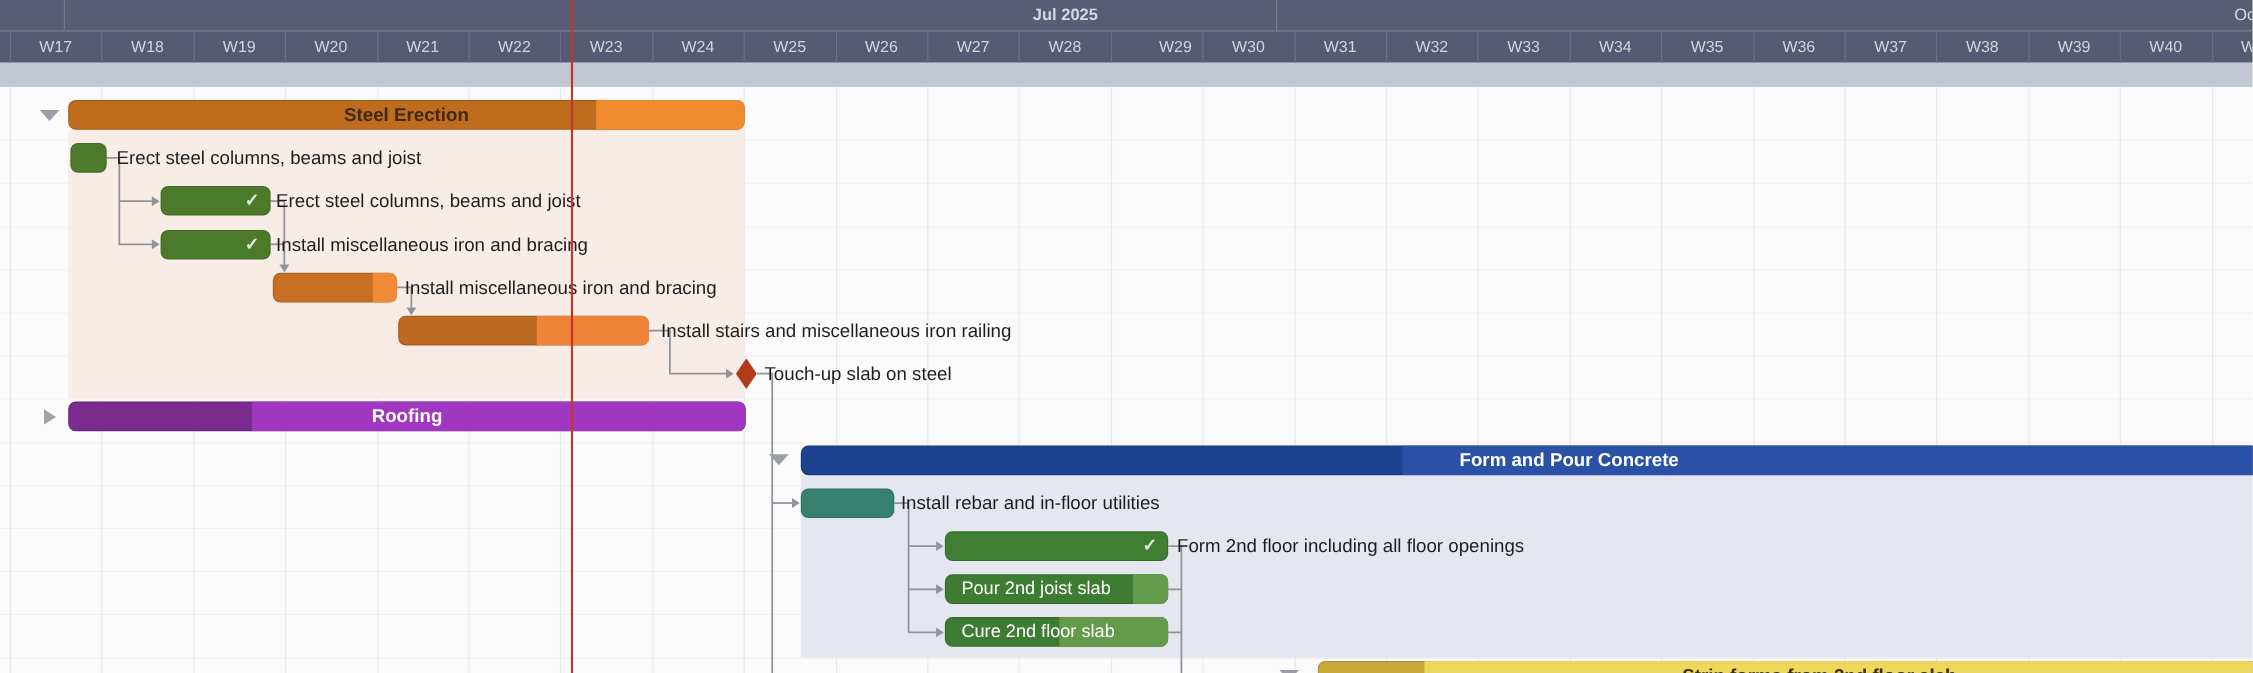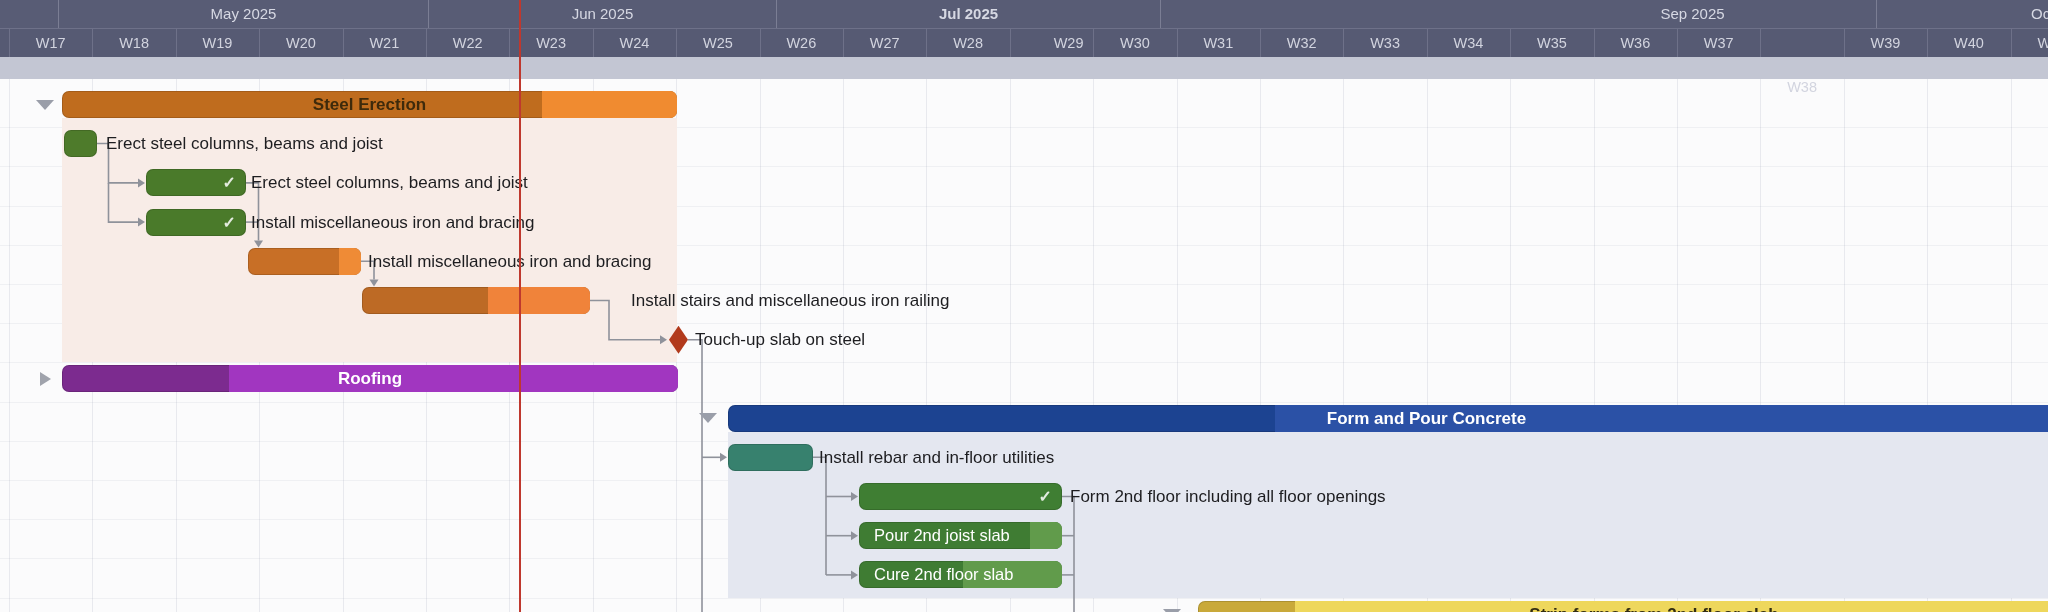--- a/index.html
+++ b/index.html
@@ -121,21 +121,21 @@
         <div class="abs check">✓</div>
       </div>
       <div class="abs task-label" style="left: 251px; top: 208.6px;">Install miscellaneous iron and bracing</div>
       <div class="abs bar" style="left: 248px; top: 247.8px; width: 113px; background: rgb(200, 111, 38);">
         <div class="abs fill" style="left: 91px; right: 0px; background: rgb(239, 139, 54);"></div>
       </div>
       <div class="abs task-label" style="left: 368px; top: 247.8px;">Install miscellaneous iron and bracing</div>
       <div class="abs bar" style="left: 362px; top: 287px; width: 228px; background: rgb(189, 106, 37);">
         <div class="abs fill" style="left: 126px; right: 0px; background: rgb(240, 131, 58);"></div>
       </div>
-      <div class="abs task-label" style="left: 631px; top: 287px;">Install stairs and miscellaneous iron railing</div>
+      <div class="abs task-label" style="left: 601px; top: 287px;">Install stairs and miscellaneous iron railing</div>
       <div class="abs milestone" style="left: 669px; top: 325.7px; background: rgb(178, 58, 28);"></div>
       <div class="abs task-label" style="left: 695px; top: 326.2px;">Touch-up slab on steel</div>
       <div class="abs bar" style="left: 62px; top: 365.4px; width: 616px; background: rgb(124, 43, 143);">
         <div class="abs fill" style="left: 167px; right: 0px; background: rgb(161, 54, 192);"></div>
         <div class="abs center-label" style="color: rgb(255, 255, 255);">Roofing</div>
       </div>
       <div class="abs bar" style="left: 728px; top: 404.6px; width: 1397px; background: rgb(28, 67, 145);">
         <div class="abs fill" style="left: 547px; right: 0px; background: rgb(43, 81, 166);"></div>
         <div class="abs center-label" style="color: rgb(255, 255, 255);">Form and Pour Concrete</div>
       </div>
@@ -157,24 +157,21 @@
         <div class="abs fill" style="left: 97px; right: 0px; background: rgb(238, 215, 92);"></div>
         <div class="abs center-label" style="color: rgb(51, 45, 18);">Strip forms from 2nd floor slab</div>
       </div>
       <div class="abs tri-down" style="left: 36px; top: 99.5px;"></div>
       <div class="abs tri-right" style="left: 40px; top: 371.9px;"></div>
       <div class="abs tri-down" style="left: 699px; top: 413.1px;"></div>
       <div class="abs tri-down" style="left: 1163px; top: 609.1px;"></div>
     </div>
   <div id="today-line" class="abs today" style="left: 519px;"></div>
 <div class="abs mcell" style="left: 0px; width: 59px;"></div>
-    <div class="abs mcell" style="left: 59px; width: 370px;">May 2025</div>
-    <div class="abs mcell" style="left: 429px; width: 348px;">Jun 2025</div>
     <div class="abs mcell" style="left: 777px; width: 384px; font-weight: bold;">Jul 2025</div>
-    <div class="abs mcell" style="left: 1509px; width: 368px;">Sep 2025</div>
     <div class="abs mcell" style="left: 1877px; width: 370px;">Oct 2025</div>
     <div class="abs wlabel" style="left: 50.7px;">W17</div>
     <div class="abs wsep" style="left: 9px;"></div>
     <div class="abs wlabel" style="left: 134.1px;">W18</div>
     <div class="abs wsep" style="left: 92.4px;"></div>
     <div class="abs wlabel" style="left: 217.5px;">W19</div>
     <div class="abs wsep" style="left: 175.8px;"></div>
     <div class="abs wlabel" style="left: 300.9px;">W20</div>
     <div class="abs wsep" style="left: 259.2px;"></div>
     <div class="abs wlabel" style="left: 384.3px; text-align: center;">W21</div>
@@ -204,21 +201,21 @@
     <div class="abs wlabel" style="left: 1385.1px;">W33</div>
     <div class="abs wsep" style="left: 1343.4px;"></div>
     <div class="abs wlabel" style="left: 1468.5px;">W34</div>
     <div class="abs wsep" style="left: 1426.8px;"></div>
     <div class="abs wlabel" style="left: 1551.9px;">W35</div>
     <div class="abs wsep" style="left: 1510.2px;"></div>
     <div class="abs wlabel" style="left: 1635.3px;">W36</div>
     <div class="abs wsep" style="left: 1593.6px;"></div>
     <div class="abs wlabel" style="left: 1718.7px;">W37</div>
     <div class="abs wsep" style="left: 1677px;"></div>
-    <div class="abs wlabel" style="left: 1802.1px; margin-top: 44px;">W38</div>
+    <div class="abs wlabel" style="left: 1802.1px;">W38</div>
     <div class="abs wsep" style="left: 1760.4px;"></div>
     <div class="abs wlabel" style="left: 1885.5px;">W39</div>
     <div class="abs wsep" style="left: 1843.8px;"></div>
     <div class="abs wlabel" style="left: 1968.9px;">W40</div>
     <div class="abs wsep" style="left: 1927.2px;"></div>
     <div class="abs wlabel" style="left: 2052.3px;">W41</div>
     <div class="abs wsep" style="left: 2010.6px;"></div>
   </div>
 
 </body></html>

